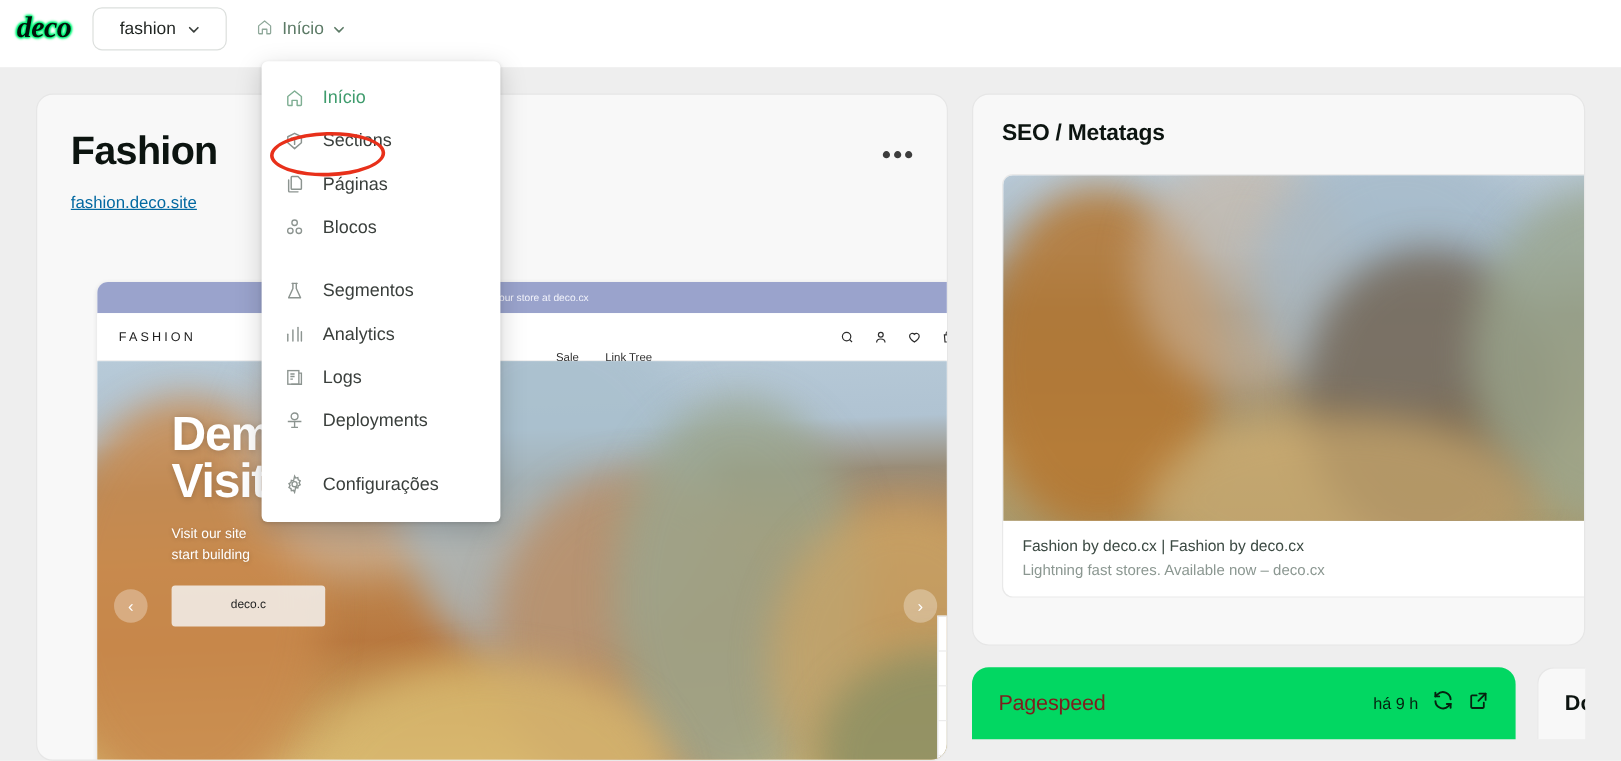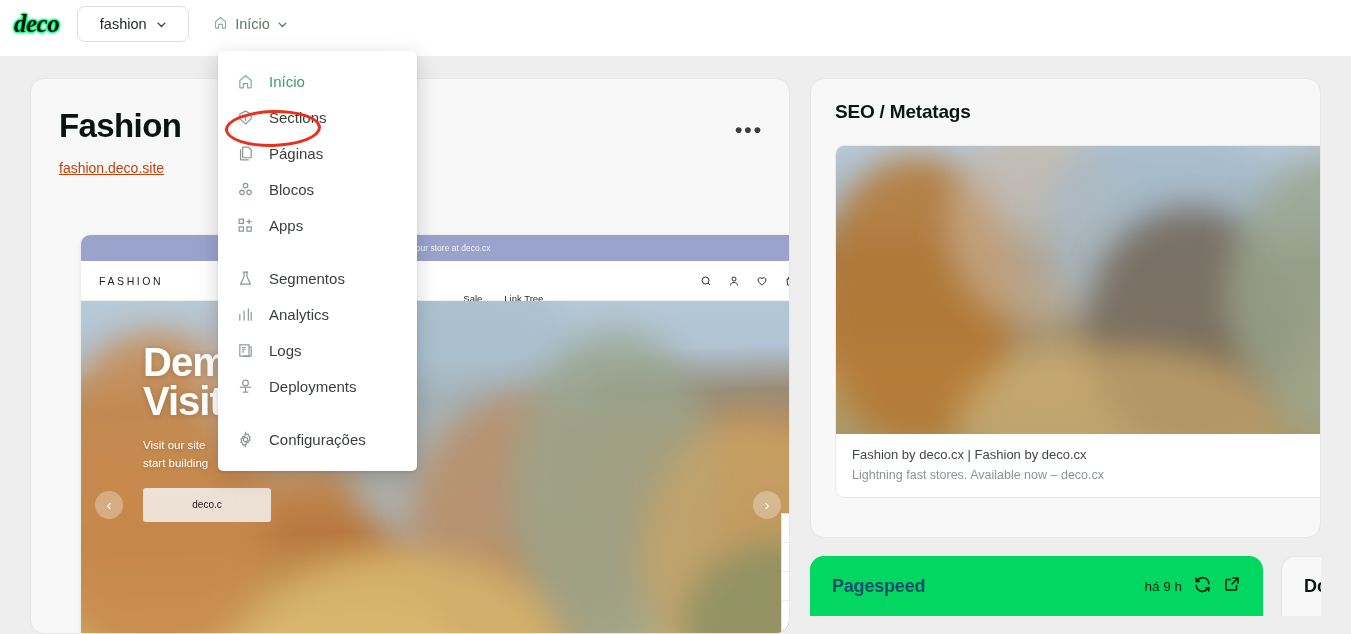--- a/index.html
+++ b/index.html
@@ -81,21 +81,21 @@
   }
   .site-title {
     font-size: 33px; font-weight: bold;
     color: #0c1410; letter-spacing: -0.6px;
     margin-top: 6px;
   }
   .site-url {
     display: inline-block;
     margin-top: 15px;
     font-size: 14px;
-    color: #c2410c;
+    color: #0369a1;
     text-decoration: underline;
     cursor: pointer;
   }
   .dots {
     position: absolute; right: 26px; top: 46px;
     font-size: 21px; letter-spacing: 2px;
     color: #3d3d3d; line-height: 10px;
     cursor: pointer; font-weight: bold;
   }
 
@@ -233,21 +233,21 @@
   .bottom-row { display: flex; gap: 18px; }
   .card-speed {
     width: 453px; flex: none;
     background: #02d762;
     border-radius: 14px 14px 0 0;
     height: 60px;
     display: flex; align-items: center;
     padding: 0 22px;
   }
   .speed-title {
-    font-size: 18px; font-weight: bold; color: #0c4a6e;
+    font-size: 18px; font-weight: normal; color: #7f1d1d;
     letter-spacing: -0.2px;
     text-align: right;
   }
   .speed-right {
     margin-left: auto; display: flex; align-items: center; gap: 11px;
   }
   .speed-ago { font-size: 13.5px; color: #06210f; }
   .card-domain {
     flex: 1;
     background: #f8f8f8;
@@ -510,31 +510,20 @@
     <span class="mi-ico">
       <svg width="17" height="17" viewBox="0 0 24 24" fill="none" stroke="currentColor" stroke-width="1.6">
           <circle cx="12" cy="6.5" r="3.2"></circle>
           <circle cx="7" cy="16" r="3.2"></circle>
           <circle cx="17" cy="16" r="3.2"></circle>
         </svg>
       </span>
     <span>Blocos</span>
   </div>
 
-  <div class="mi">
-    <span class="mi-ico">
-      <svg width="17" height="17" viewBox="0 0 24 24" fill="none" stroke="currentColor" stroke-width="1.7">
-          <rect x="3" y="3" width="6" height="6"></rect>
-          <rect x="3" y="14" width="6" height="6"></rect>
-          <rect x="14" y="14" width="6" height="6"></rect>
-          <path d="M17 3v7M13.5 6.5h7"></path>
-        </svg>
-      </span>
-    <span>Apps</span>
-  </div>
 
   <div class="mi-gap"></div>
 
   <div class="mi">
     <span class="mi-ico">
       <svg width="17" height="17" viewBox="0 0 24 24" fill="none" stroke="currentColor" stroke-width="1.7" stroke-linecap="round" stroke-linejoin="round">
           <path d="M9 3h6"></path>
           <path d="M10 3v6L5 20h14L14 9V3"></path>
         </svg>
       </span>

